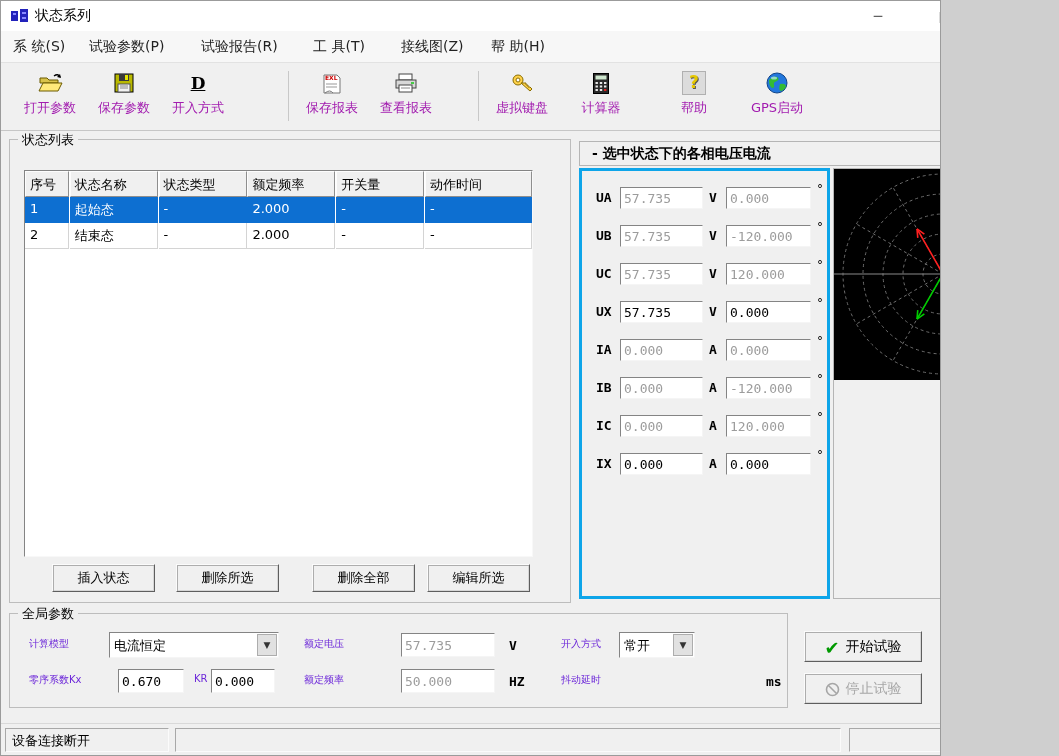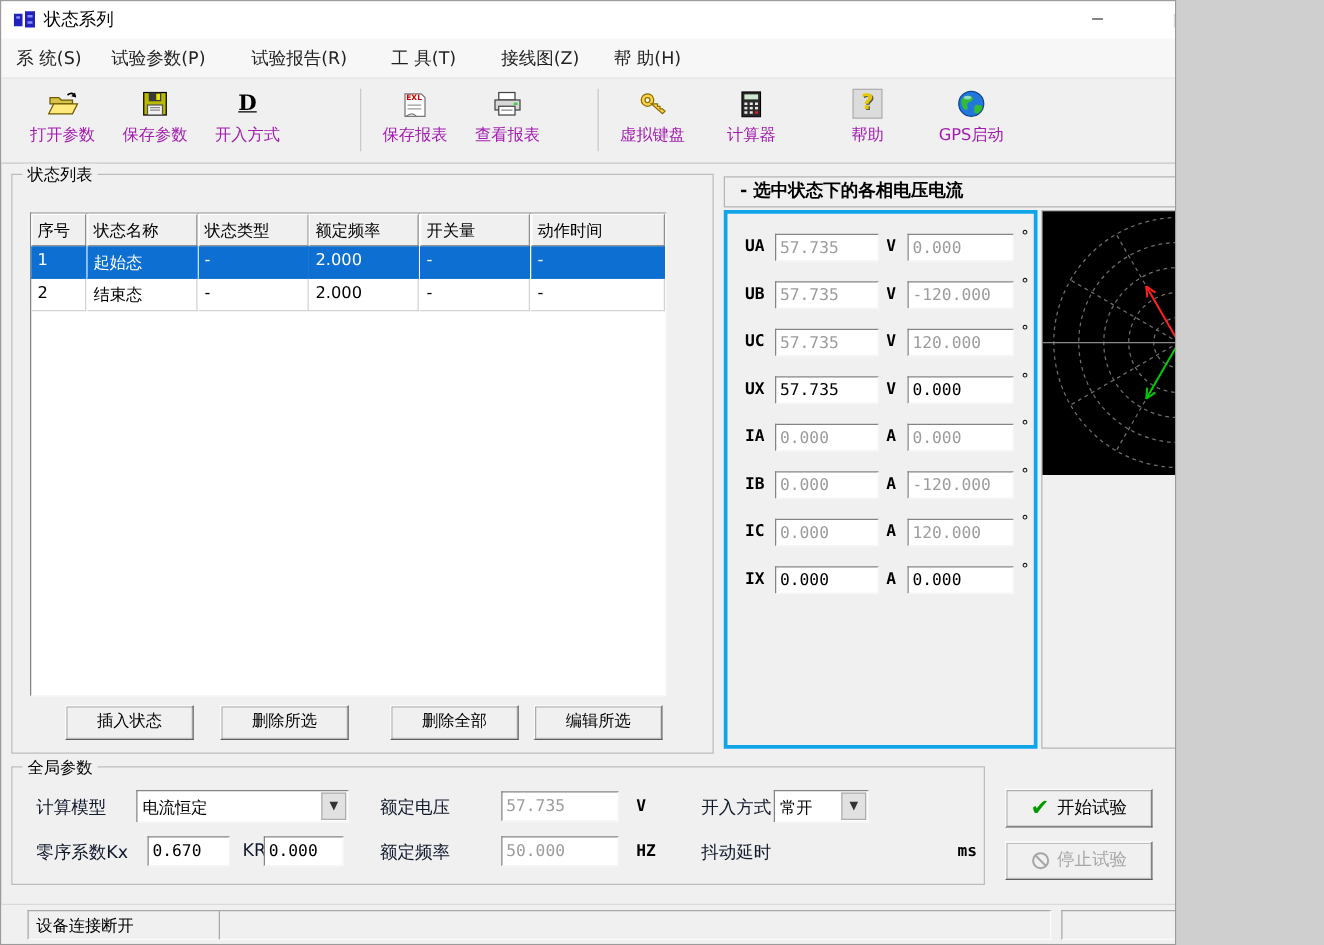--- a/index.html
+++ b/index.html
@@ -53,21 +53,21 @@
   .val.disabled{color:#9c9c9c;}
   .ph-mag{left:38px;top:0;width:83px;}
   .ph-unit{position:absolute;left:127px;top:3px;font-size:13px;font-weight:bold;font-family:"DejaVu Sans Mono",monospace;}
   .ph-ang{left:144px;top:0;width:85px;}
   .ph-deg{position:absolute;left:235px;top:-5px;font-size:12px;}
 
   .phasorbox{position:absolute;left:832px;top:167px;width:219px;height:431px;border:1px solid #b5b5b5;background:#f0f0f0;}
   .phasor-canvas{position:absolute;left:0;top:0;width:217px;height:211px;background:#000;}
 
   
-  .glabel{position:absolute;font-size:14px;color:#0f172a;white-space:nowrap;}
+  .glabel{position:absolute;font-size:10px;color:#6d28d9;white-space:nowrap;}
   .ginput{position:absolute;height:24px;}
   .gunit{position:absolute;font-size:13px;font-weight:bold;font-family:"DejaVu Sans Mono",monospace;}
   .combo{position:absolute;height:26px;background:#fff;
     border-top:1px solid #848484;border-left:1px solid #848484;border-bottom:1px solid #f5f5f5;border-right:1px solid #f5f5f5;}
   .combo .cval{position:absolute;left:4px;top:4px;font-size:13px;}
   .combo .cbtn{position:absolute;right:1px;top:1px;bottom:1px;width:20px;background:#e1e1e1;border:1px solid #adadad;
     text-align:center;font-size:9px;line-height:20px;color:#333;}
 
   
   .action{position:absolute;height:31px;line-height:29px;font-size:14px;}
@@ -384,18 +384,18 @@
   <div class="btn action disabled" style="left:803px;top:672px;width:118px">
     <span class="aicon">
       <svg width="15" height="15" viewBox="0 0 15 15" style="vertical-align:middle">
         <circle cx="7.5" cy="7.5" r="6" fill="none" stroke="#a6a6a6" stroke-width="1.6"></circle>
         <line x1="3.2" y1="3.2" x2="11.8" y2="11.8" stroke="#a6a6a6" stroke-width="1.6"></line>
       </svg>
     </span><span>停止试验</span>
   </div>
 
   <div class="statusbar">
-    <div class="spanel" style="left:21px;width:164px">设备连接断开</div>
+    <div class="spanel" style="left:4px;width:164px">设备连接断开</div>
     <div class="spanel" style="left:174px;width:666px"></div>
     <div class="spanel" style="left:848px;width:205px"></div>
   </div>
 
 </div>
 
 </body></html>

